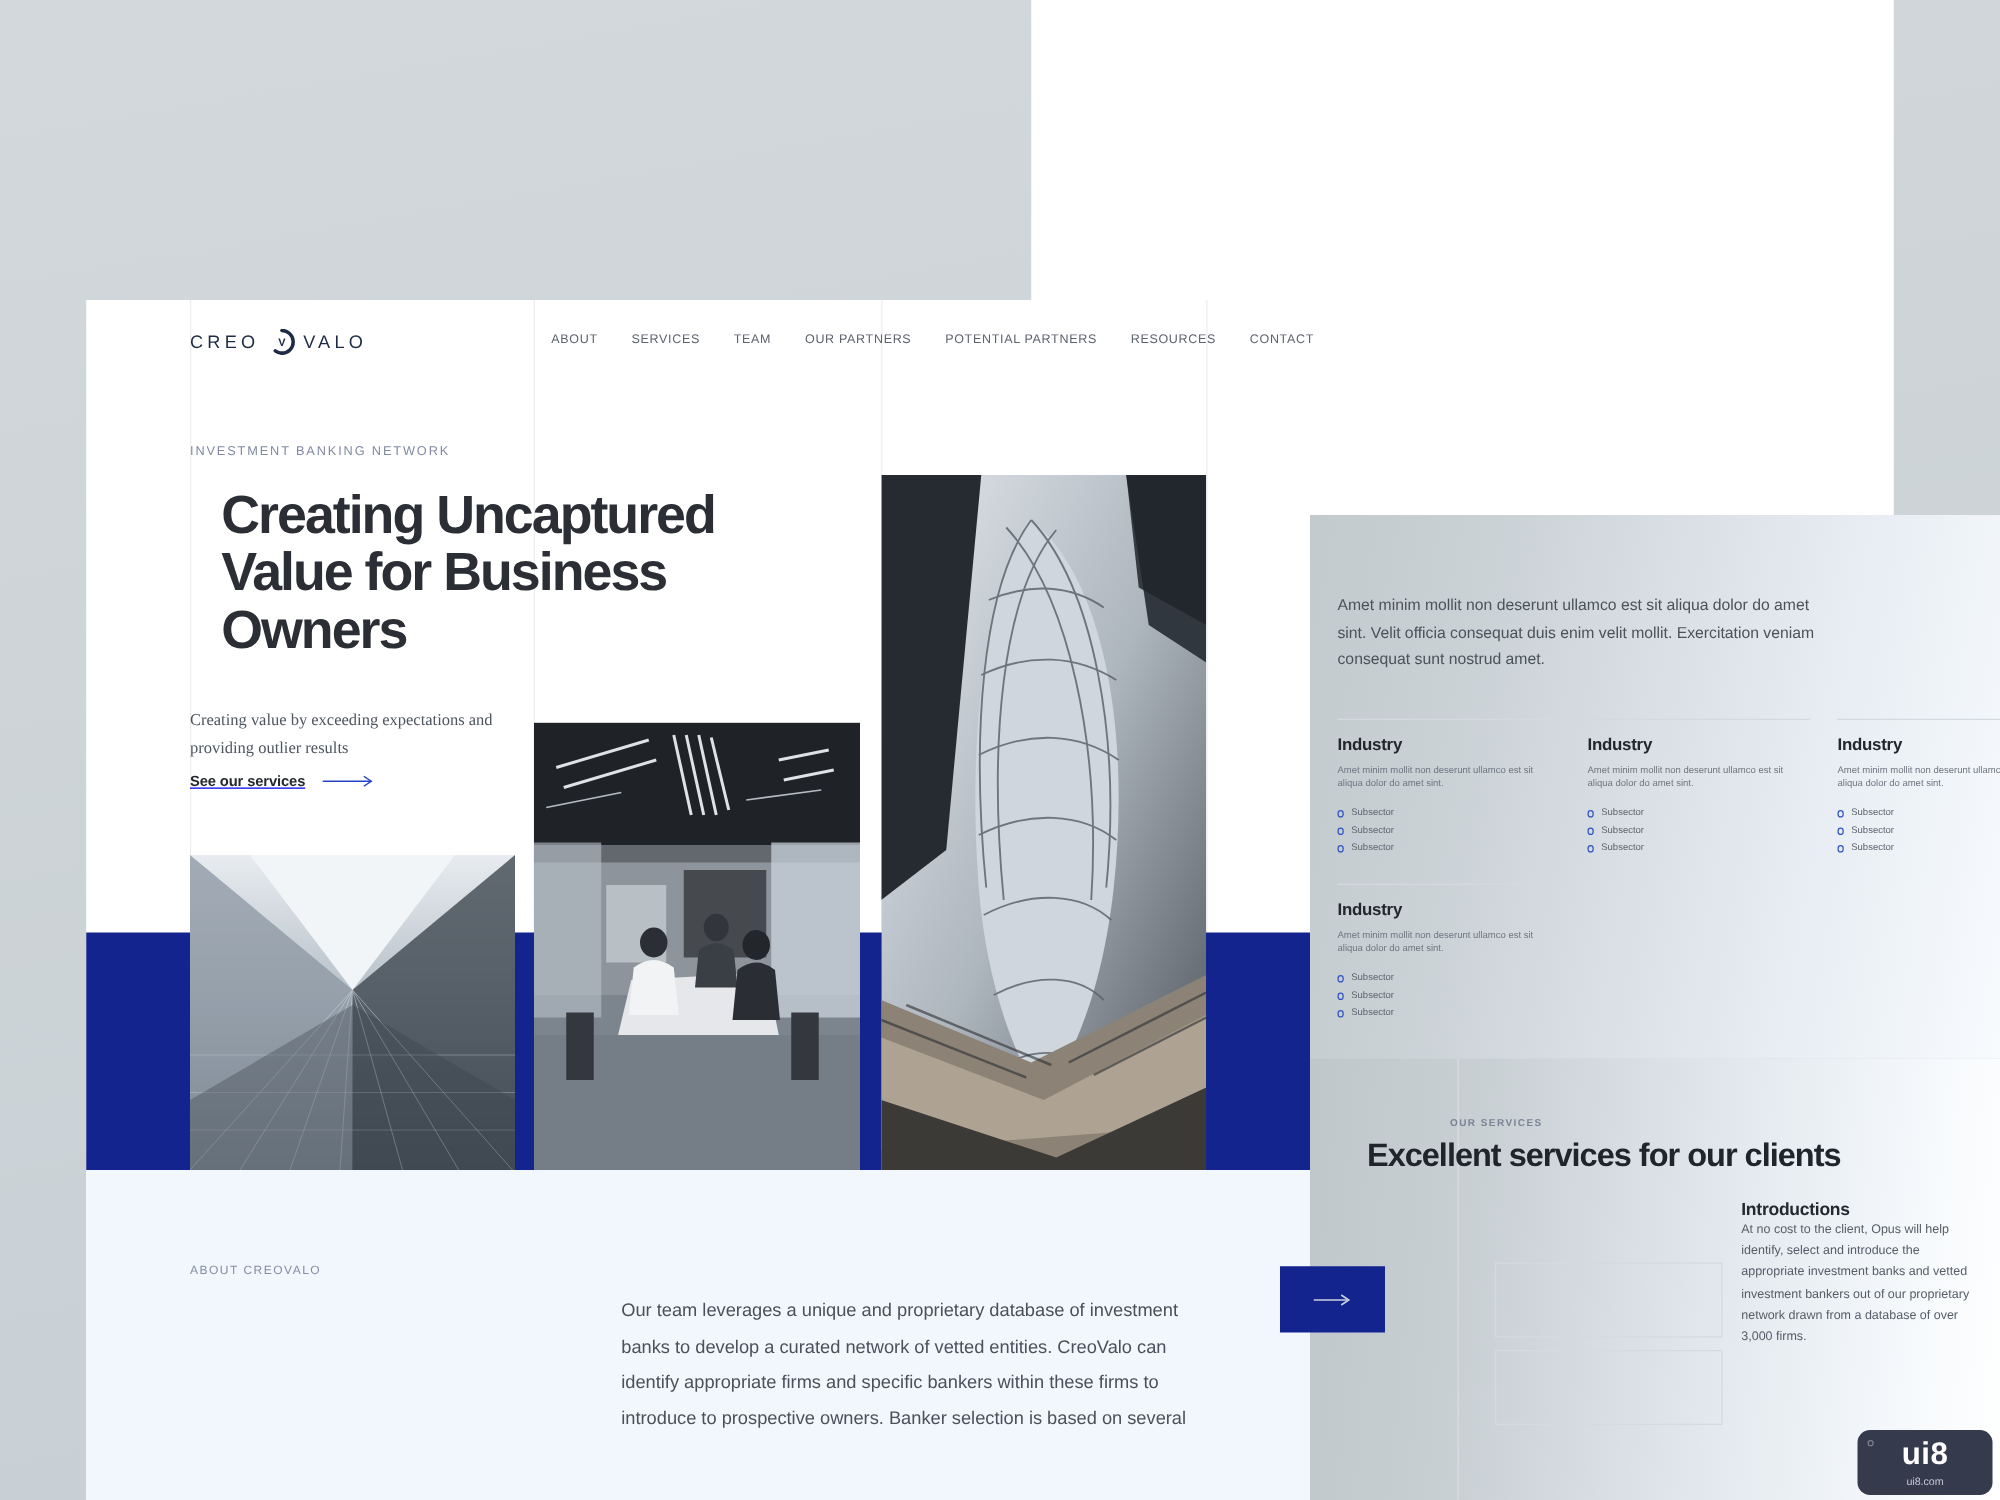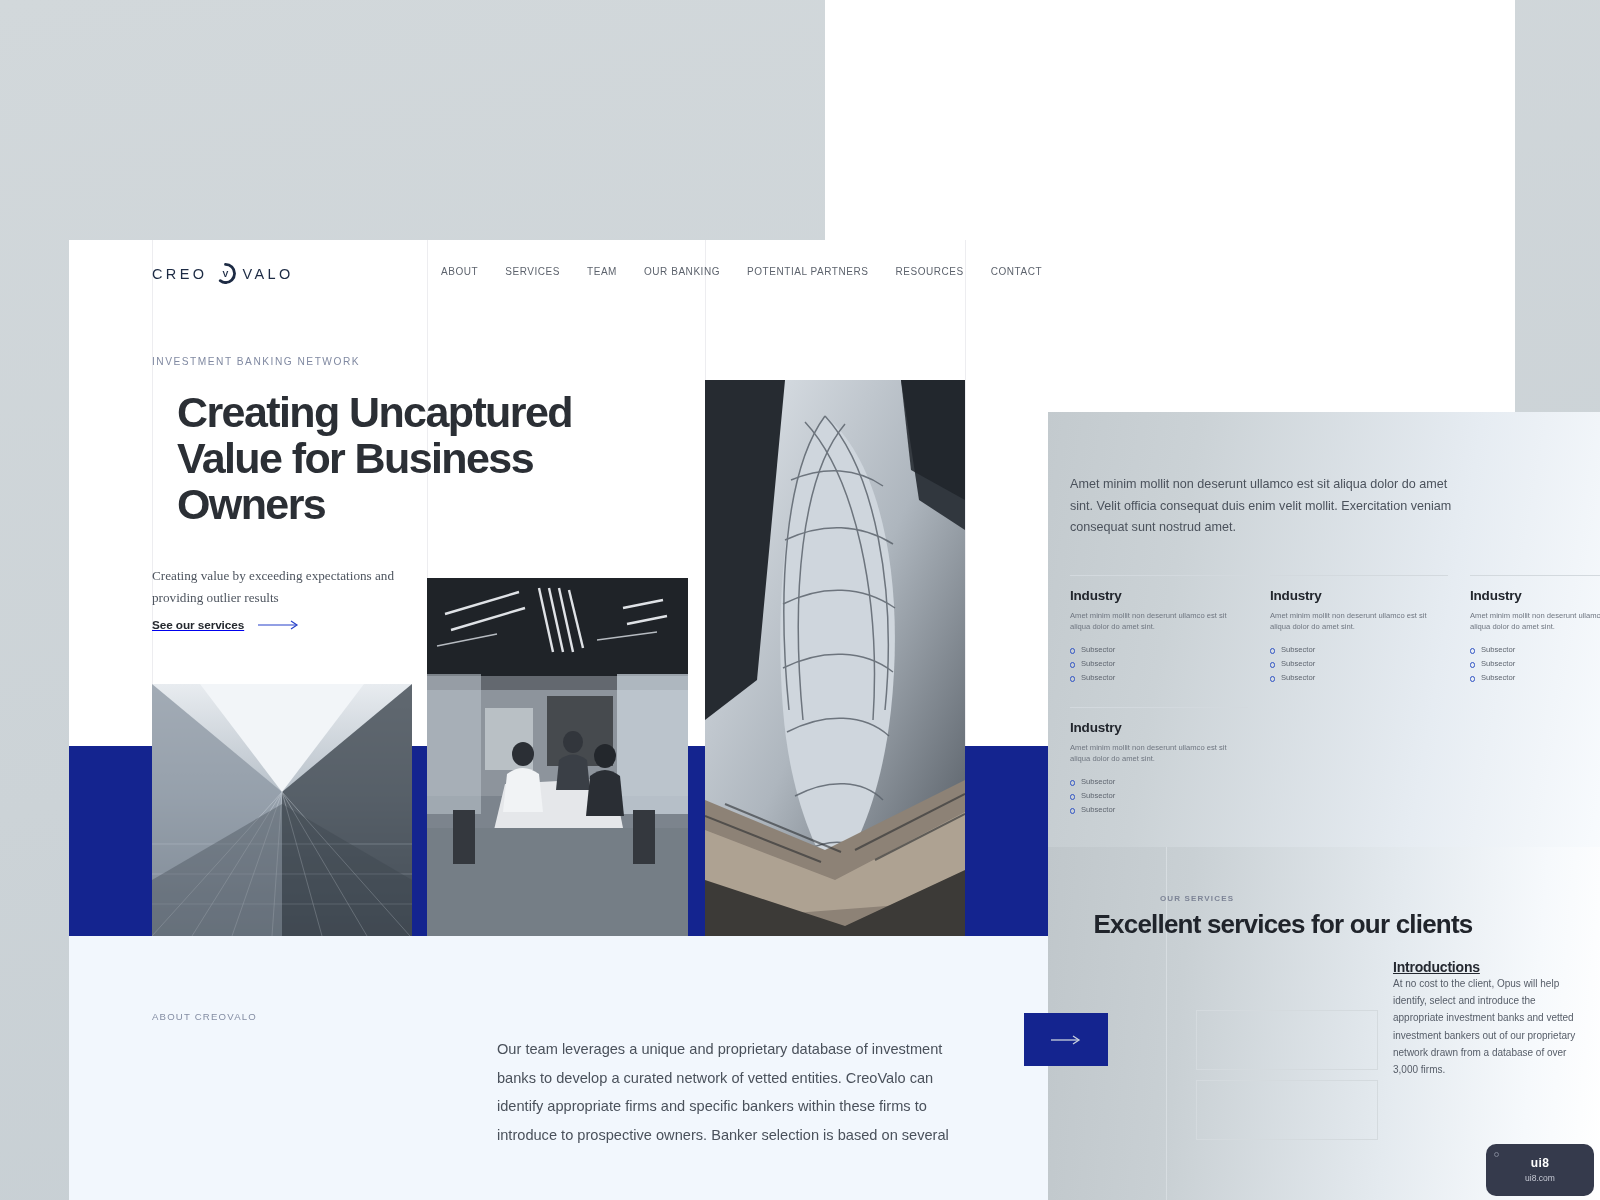--- a/index.html
+++ b/index.html
@@ -52,21 +52,21 @@
   .blue-sq {
     position:absolute; left:1024px; top:1013px; width:84px; height:53px;
     background:#14248f; display:flex; align-items:center; justify-content:center;
   }
   .blue-sq svg { width:34px; height:12px; }
   .sv-cardline1 { position:absolute; left:148px; top:163px; width:182px; height:60px;
     border:1px solid #d4dade; }
   .sv-cardline2 { position:absolute; left:148px; top:233px; width:182px; height:60px;
     border:1px solid #d4dade; }
   .sv-right { position:absolute; left:345px; top:112px; width:195px; }
-  .sv-right h4 { font-size:14px; font-weight:700; color:#242830; letter-spacing:-0.2px;text-decoration:underline; }
+  .sv-right h4 { font-size:14px; font-weight:700; color:#242830; letter-spacing:-0.2px; }
   .sv-right p { font-size:10px; line-height:1.72; color:#565d68; }
   .sv-vline { position:absolute; left:118px; top:0; width:1px; height:353px; background:#d7dde1; }
 
   
   .card {
     position:absolute; left:69px; top:240px; width:979px; height:960px;
     background:#ffffff; overflow:hidden;
   }
   
   .vline { position:absolute; top:0; width:1px; background:#ededf0; }
@@ -110,21 +110,21 @@
     font-size:31px; line-height:1.45; font-weight:700; letter-spacing:-1.1px; color:#24282e; }
   .about-p { position:absolute; left:497px; top:1035px; width:470px;
     font-size:14.6px; line-height:1.97; color:#4a515b; }
 
   
   .wm {
     position:absolute; right:6px; bottom:4px; width:108px; height:52px;
     background:#353a4c; border-radius:10px; color:#fff;
     display:flex; flex-direction:column; align-items:center; justify-content:center;
   }
-  .wm .t { font-size:12px; font-weight:700; letter-spacing:0.4px; line-height:1; }
+  .wm .t { font-size:25px; font-weight:700; letter-spacing:0.4px; line-height:1; }
   .wm .u { font-size:8.5px; color:#c6c9d4; margin-top:4px; }
   .wm .dot { position:absolute; left:8px; top:8px; width:5px; height:5px;
     border:1px solid #7b8192; border-radius:50%; }
 </style>
 </head>
 <body>
 
 <div id="stage">
 
   <div class="bg-panel">
@@ -205,21 +205,21 @@
         <text x="12" y="16" font-family="Liberation Sans, sans-serif" font-size="10" font-weight="700" fill="#1d2b44" text-anchor="middle">V</text>
       </svg>
     </div>
     <div class="w">VALO</div>
   </div>
 
   <nav class="nav">
     <a href="#">ABOUT</a>
     <a href="#">SERVICES</a>
     <a href="#">TEAM</a>
-    <a href="#">OUR BANKING</a>
+    <a href="#">OUR PARTNERS</a>
     <a href="#">POTENTIAL PARTNERS</a>
     <a href="#">RESOURCES</a>
     <a href="#">CONTACT</a>
   </nav>
 
   <div class="hero">
     <div class="eb">INVESTMENT BANKING NETWORK</div>
     <h1>Creating Uncaptured Value for Business Owners</h1>
     <div class="sub">Creating value by exceeding expectations and providing outlier results</div>
   </div>

